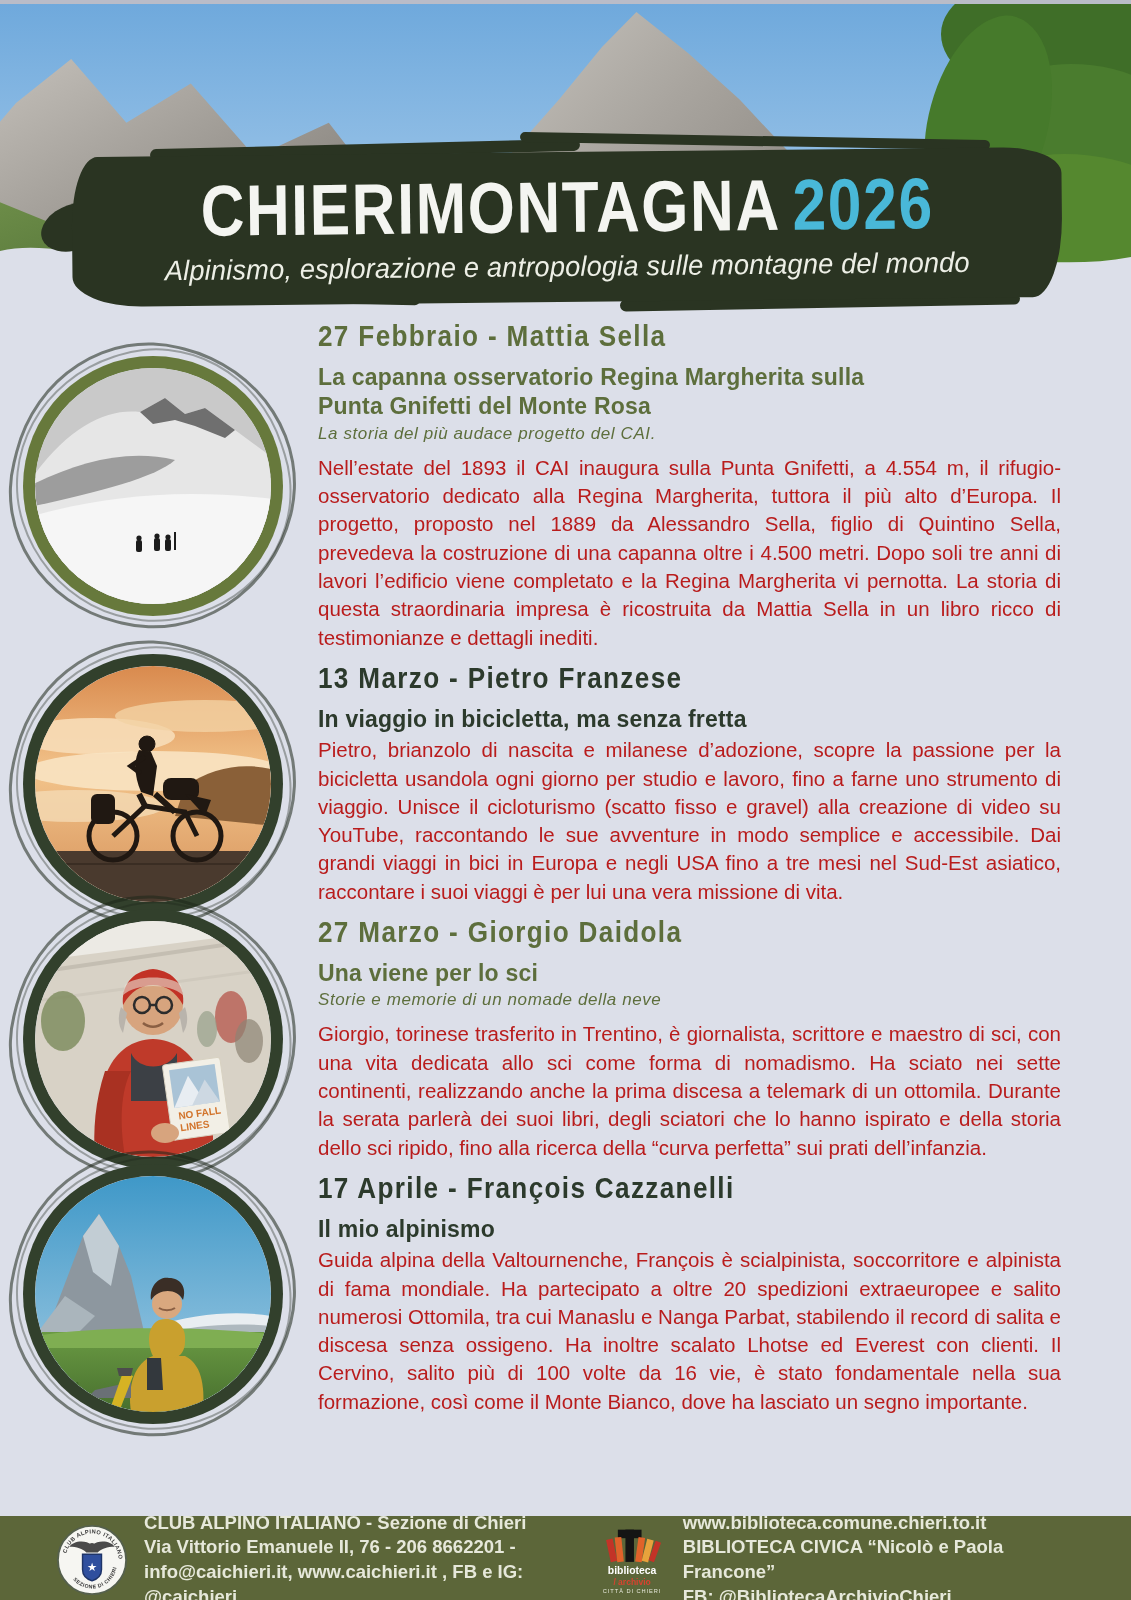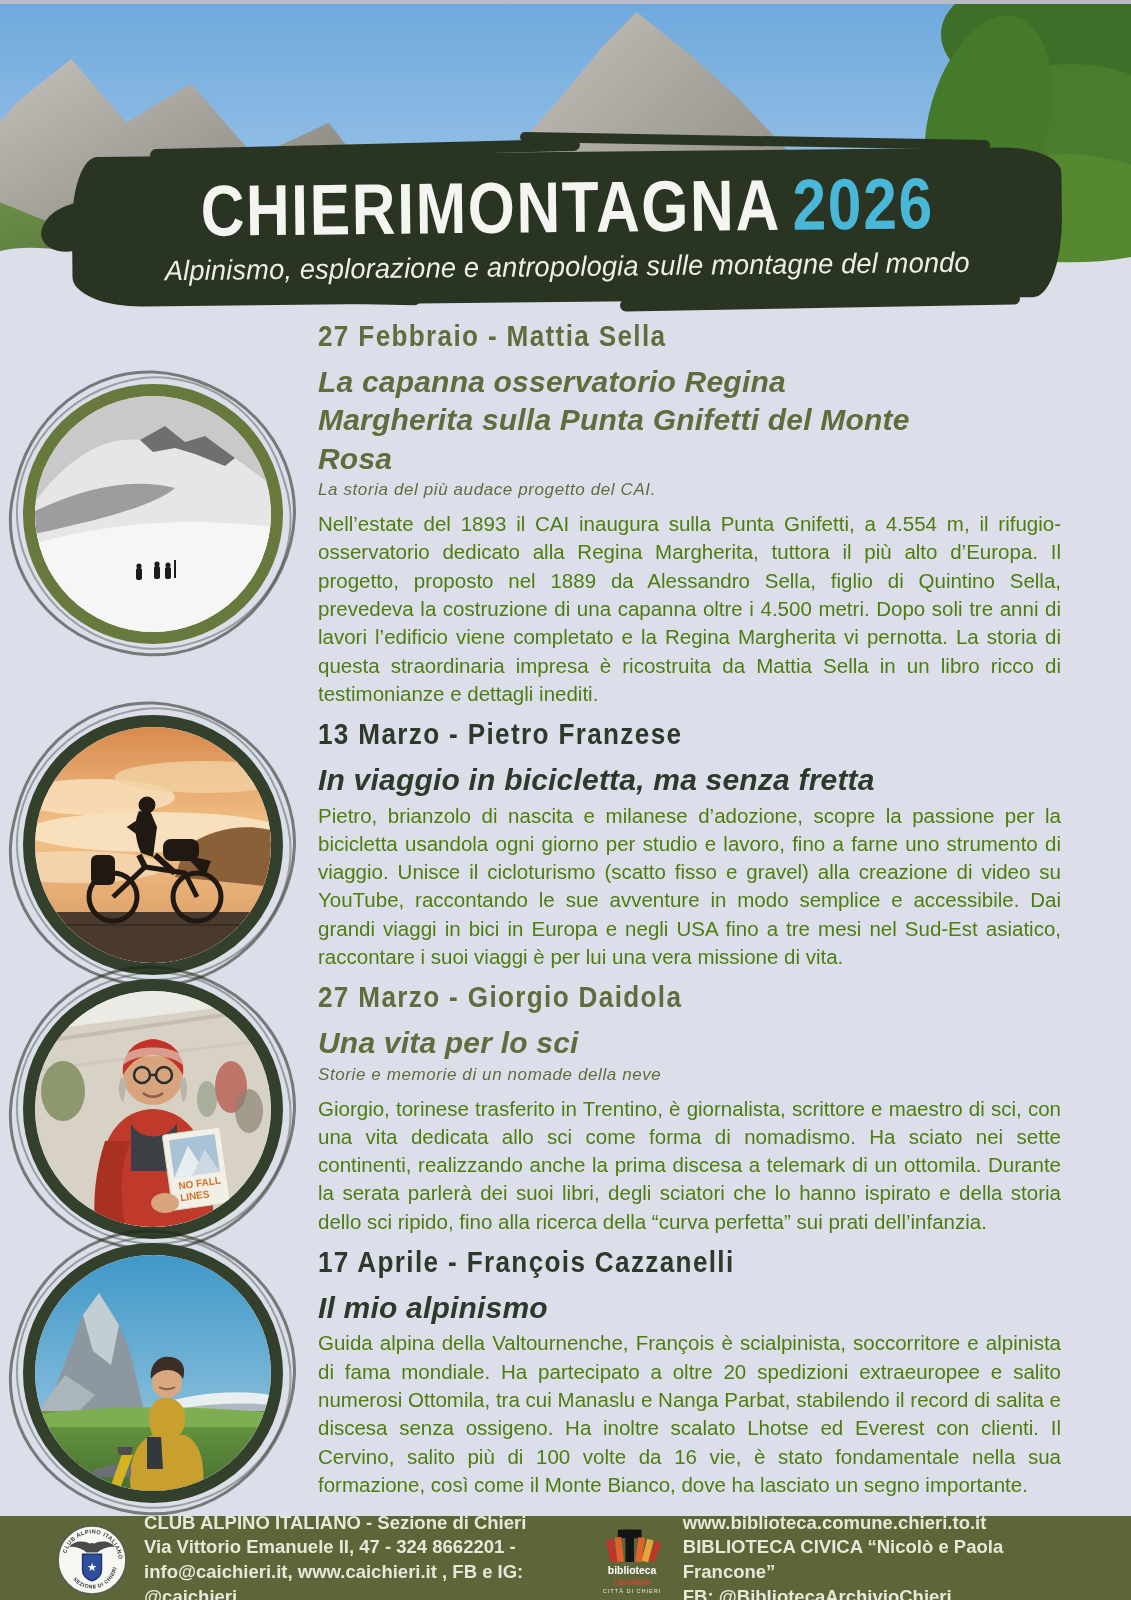--- a/index.html
+++ b/index.html
@@ -48,23 +48,23 @@
   .event-row{display:flex;gap:26px;align-items:center;margin-bottom:10px;}
   .photo-col{flex:0 0 278px;display:flex;justify-content:center;}
   .photo-ring{position:relative;width:236px;height:236px;border-radius:50%;}
   .olive-ring .photo-ring{box-shadow:0 0 0 12px #67793c;}
   .dark-ring .photo-ring{box-shadow:0 0 0 12px #32402c;}
   .photo-ring::before{content:"";position:absolute;inset:-24px;border-radius:48% 52% 50% 50%/51% 49% 53% 47%;border:3px solid rgba(30,38,26,.55);transform:rotate(14deg);}
   .photo-ring::after{content:"";position:absolute;inset:-18px;border-radius:52% 48% 49% 51%/49% 51% 47% 53%;border:2px solid rgba(30,38,26,.35);transform:rotate(-18deg);}
   .photo-ring svg{display:block;width:236px;height:236px;border-radius:50%;}
   .text-col{flex:1;padding-right:54px;}
   .event-date{display:inline-block;transform:scaleX(0.9);transform-origin:left center;font-weight:bold;font-size:29px;letter-spacing:1.5px;white-space:nowrap;margin:0 0 10px 0;}
-  .event-title{font-weight:bold;font-size:30px;line-height:1.28;max-width:600px;margin:0 0 2px 0;letter-spacing:0.2px;font-style:italic;}
+  .event-title{font-weight:bold;font-size:23px;line-height:1.28;max-width:600px;margin:0 0 2px 0;letter-spacing:0.2px;}
   .event-tagline{font-style:italic;font-size:17px;letter-spacing:0.6px;max-width:740px;margin:0 0 10px 0;}
-  .event-body{font-size:20.5px;line-height:1.38;color:#4d7c0f;text-align:justify;margin:0;}
+  .event-body{font-size:20.5px;line-height:1.38;color:#b91c1c;text-align:justify;margin:0;}
   .theme-olive .event-date,.theme-olive .event-title,.theme-olive .event-tagline{color:#5d6e3c;}
   .theme-dark .event-date,.theme-dark .event-title,.theme-dark .event-tagline{color:#2c3a2c;}
 
   
   .footer{margin-top:auto;height:88px;background:#5c6639;display:flex;align-items:center;justify-content:space-between;padding:0 52px 0 56px;z-index:6;}
   .footer-group{display:flex;align-items:center;gap:16px;}
   .footer-lines{color:#e6e8da;font-weight:bold;font-size:18.5px;line-height:1.33;}
   .cai-logo{width:76px;height:76px;}
   .bib-logo{width:74px;height:76px;}
 </style>
@@ -232,21 +232,21 @@
                 <text x="141" y="196" font-size="10" font-weight="bold" fill="#d2742c" font-family="Liberation Sans, sans-serif">NO FALL</text>
                 <text x="141" y="208" font-size="10" font-weight="bold" fill="#d2742c" font-family="Liberation Sans, sans-serif">LINES</text>
               </g>
               <ellipse cx="130" cy="212" rx="14" ry="10" fill="#d7a47e"></ellipse>
             </g>
           </svg>
         </div>
       </div>
       <div class="text-col">
         <div class="event-date">27 Marzo - Giorgio Daidola</div>
-        <div class="event-title">Una vita per lo sci</div>
+        <div class="event-title">Una viene per lo sci</div>
         <div class="event-tagline">Storie e memorie di un nomade della neve</div>
         <p class="event-body">Giorgio, torinese trasferito in Trentino, è giornalista, scrittore e maestro di sci, con una vita dedicata allo sci come forma di nomadismo. Ha sciato nei sette continenti, realizzando anche la prima discesa a telemark di un ottomila. Durante la serata parlerà dei suoi libri, degli sciatori che lo hanno ispirato e della storia dello sci ripido, fino alla ricerca della “curva perfetta” sui prati dell’infanzia.</p>
       </div>
     </div>
 
     <div class="event-row theme-dark dark-ring">
       <div class="photo-col">
         <div class="photo-ring">
           <svg viewBox="0 0 236 236">
             <defs>
@@ -319,21 +319,21 @@
         <text font-size="5.5" fill="#3a3a3a" font-family="Liberation Sans, sans-serif" font-weight="bold" letter-spacing="0.5">
           <textPath href="#arcBot" startOffset="22%">SEZIONE DI CHIERI</textPath>
         </text>
         <path d="M38,22 C30,16 18,18 14,24 C22,24 28,26 32,30 L44,30 C48,26 54,24 62,24 C58,18 46,16 38,22 Z" fill="#4a4a4a"></path>
         <circle cx="38" cy="23" r="3" fill="#4a4a4a"></circle>
         <path d="M28,32 L48,32 L48,48 C48,54 44,58 38,60 C32,58 28,54 28,48 Z" fill="#2f4f9e" stroke="#1e3468" stroke-width="1.5"></path>
         <text x="38" y="50" font-size="12" text-anchor="middle" fill="#ffffff">★</text>
       </svg>
       <div class="footer-lines">
         <div>CLUB ALPINO ITALIANO - Sezione di Chieri</div>
-        <div>Via Vittorio Emanuele II, 47 - 324 8662201 -</div>
+        <div>Via Vittorio Emanuele II, 76 - 206 8662201 -</div>
         <div>info@caichieri.it, www.caichieri.it , FB e IG: @caichieri</div>
       </div>
     </div>
     <div class="footer-group">
       <svg class="bib-logo" viewBox="0 0 74 76">
         <rect x="30" y="6" width="9" height="34" fill="#141414"></rect>
         <rect x="22" y="6" width="25" height="9" fill="#141414"></rect>
         <g>
           <rect x="12" y="16" width="7" height="24" fill="#c33327" transform="rotate(-12 15 28)"></rect>
           <rect x="20" y="14" width="7" height="26" fill="#e0622a" transform="rotate(-6 23 27)"></rect>

